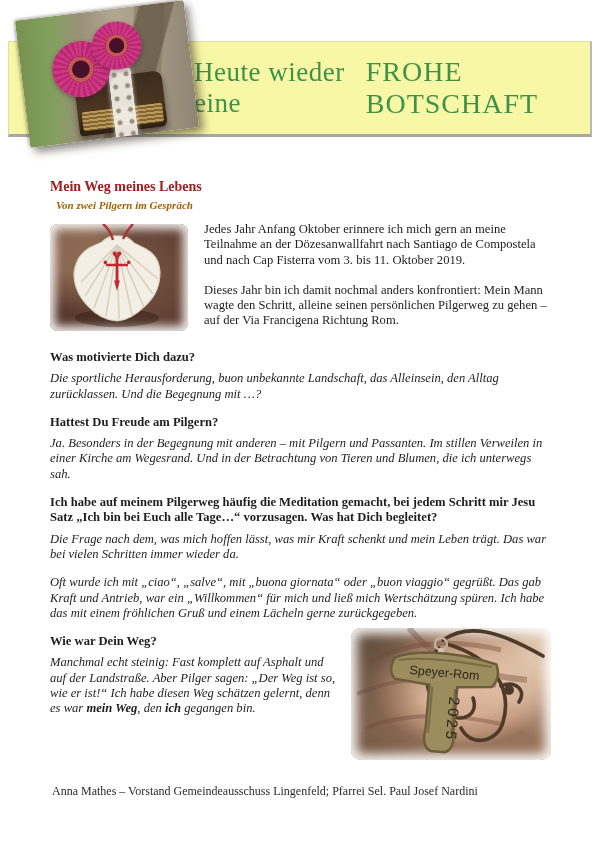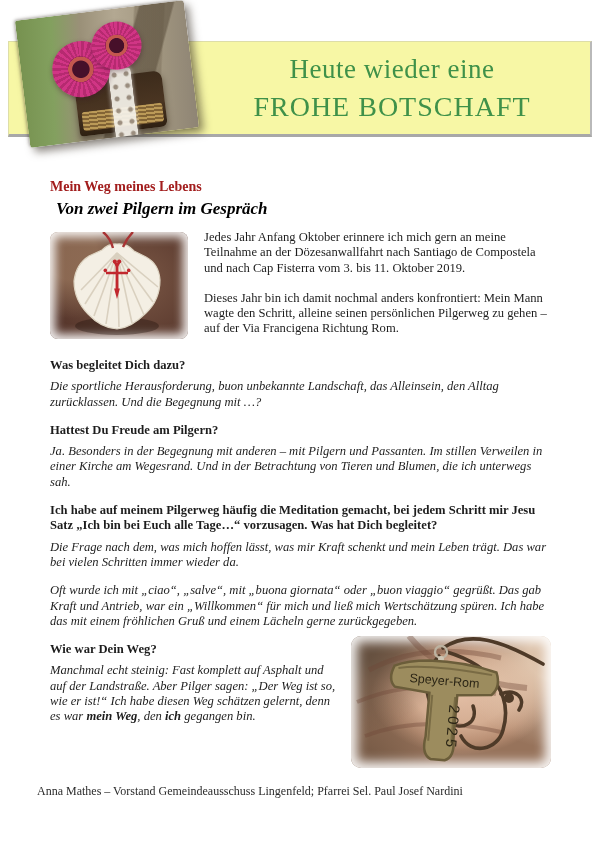--- a/index.html
+++ b/index.html
@@ -12,21 +12,21 @@
 
   
   .banner {
     position:absolute; left:8px; top:41px; width:581px; height:92px;
     background:#f7f7a5;
     border-right:2px solid #b9b9b9; border-bottom:3px solid #a8a8a8;
     border-top:1px solid #dedea8; border-left:1px solid #dedea8;
   }
   .banner-text {
     position:absolute; left:185px; right:0; top:0; bottom:0;
-    display:flex; flex-direction:column; justify-content:center; align-items:center;
+    display:flex; flex-direction:row; justify-content:center; align-items:center;
     gap:6px; color:#3f9149;
   }
   .banner-line1 { font-size:27px; letter-spacing:0.5px; }
   .banner-line2 { font-size:28px; letter-spacing:1px; }
 
   
   .header-photo {
     position:absolute; left:22px; top:10px; width:170px; height:128px;
     transform:rotate(-7deg);
     border-radius:3px; overflow:hidden;
@@ -66,21 +66,21 @@
     content:""; position:absolute; left:50%; top:50%; width:46%; height:46%;
     transform:translate(-50%,-50%); border-radius:50%;
     background:radial-gradient(circle, #47102a 0 45%, #c4574f 50% 68%, #8e1d52 70% 100%);
   }
   .flower1 { left:18%; top:22%; width:58px; height:56px; }
   .flower2 { left:43%; top:10%; width:50px; height:48px; }
 
   
   .content { position:absolute; left:50px; top:176px; width:501px; }
   .title { color:#a21d1d; font-weight:bold; font-size:14px; line-height:21px; }
-  .subtitle { color:#000000; font-weight:bold; font-style:italic; font-size:17px; margin:2px 0 0 6px; }
+  .subtitle { color:#a16207; font-weight:bold; font-style:italic; font-size:11px; margin:2px 0 0 6px; }
 
   .body-text { font-size:12.6px; line-height:15.3px; }
   .intro { margin-top:11px; }
   .intro p { margin:0; }
   .intro .p2 { margin-top:15px; }
 
   .shell-photo {
     float:left; width:138px; height:107px; margin:2px 16px 6px 0;
     border-radius:8px; position:relative; overflow:hidden;
     background:
@@ -101,21 +101,21 @@
     background:
       radial-gradient(circle at 0% 0%, rgba(70,58,46,0.6) 0 12%, rgba(0,0,0,0) 42%),
       radial-gradient(circle at 2% 100%, rgba(98,74,56,0.55) 0 10%, rgba(0,0,0,0) 38%),
       radial-gradient(circle at 100% 15%, rgba(238,214,190,0.8) 0 10%, rgba(0,0,0,0) 40%),
       radial-gradient(closest-side at 55% 45%, #e2bda4 0%, #d4ad92 50%, #bb9176 78%, #97735b 100%);
     box-shadow:inset 0 0 11px 6px rgba(255,255,255,0.92);
   }
   .pendant-photo svg { position:absolute; left:0; top:0; }
 
   .footer {
-    position:absolute; left:37px; top:784px; width:520px;
+    position:absolute; left:52px; top:784px; width:520px;
     font-size:12px; color:#2a2a2a;
   }
 </style>
 </head>
 <body>
 
 <div class="page">
 
   <div class="banner">
     <div class="banner-text">
@@ -166,21 +166,21 @@
             <circle cx="78.7" cy="38.4" r="1.8" stroke="none"></circle>
           </g>
         </svg>
       </div>
       <p class="p1">Jedes Jahr Anfang Oktober erinnere ich mich gern an meine Teilnahme an der Dözesanwallfahrt nach Santiago de Compostela und nach Cap Fisterra vom 3. bis 11. Oktober 2019.</p>
       <p class="p2">Dieses Jahr bin ich damit nochmal anders konfrontiert: Mein Mann wagte den Schritt, alleine seinen persönlichen Pilgerweg zu gehen – auf der Via Francigena Richtung Rom.</p>
       <div class="clear"></div>
     </div>
 
     <div class="qa body-text">
-      <p class="q">Was begleitet Dich dazu?</p>
+      <p class="q">Was motivierte Dich dazu?</p>
       <p class="a">Die sportliche Herausforderung, buon unbekannte Landschaft, das Alleinsein, den Alltag zurücklassen. Und die Begegnung mit …?</p>
     </div>
 
     <div class="qa body-text">
       <p class="q">Hattest Du Freude am Pilgern?</p>
       <p class="a">Ja. Besonders in der Begegnung mit anderen – mit Pilgern und Passanten. Im stillen Verweilen in einer Kirche am Wegesrand. Und in der Betrachtung von Tieren und Blumen, die ich unterwegs sah.</p>
     </div>
 
     <div class="qa body-text">
       <p class="q">Ich habe auf meinem Pilgerweg häufig die Meditation gemacht, bei jedem Schritt mir Jesu Satz „Ich bin bei Euch alle Tage…“ vorzusagen. Was hat Dich begleitet?</p>

